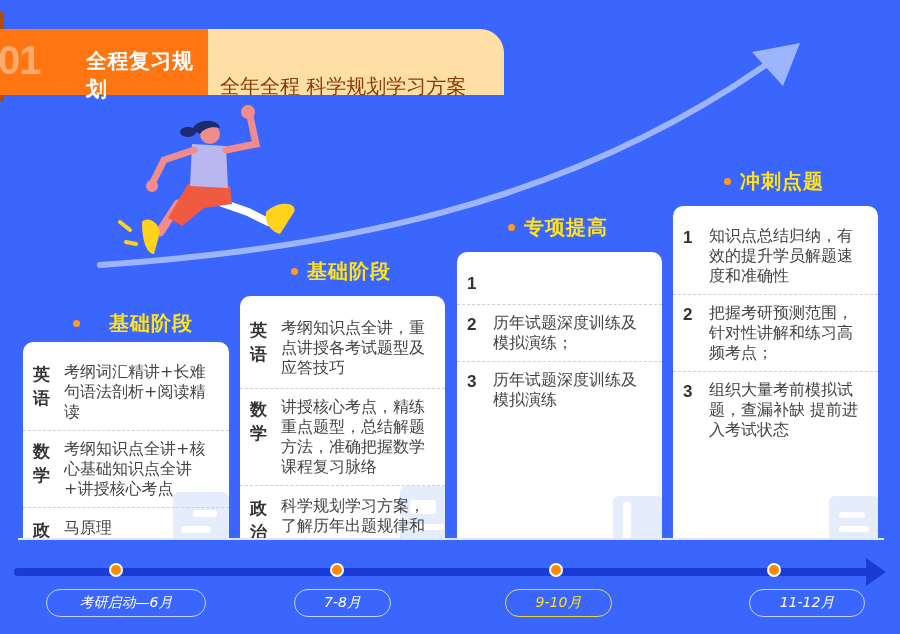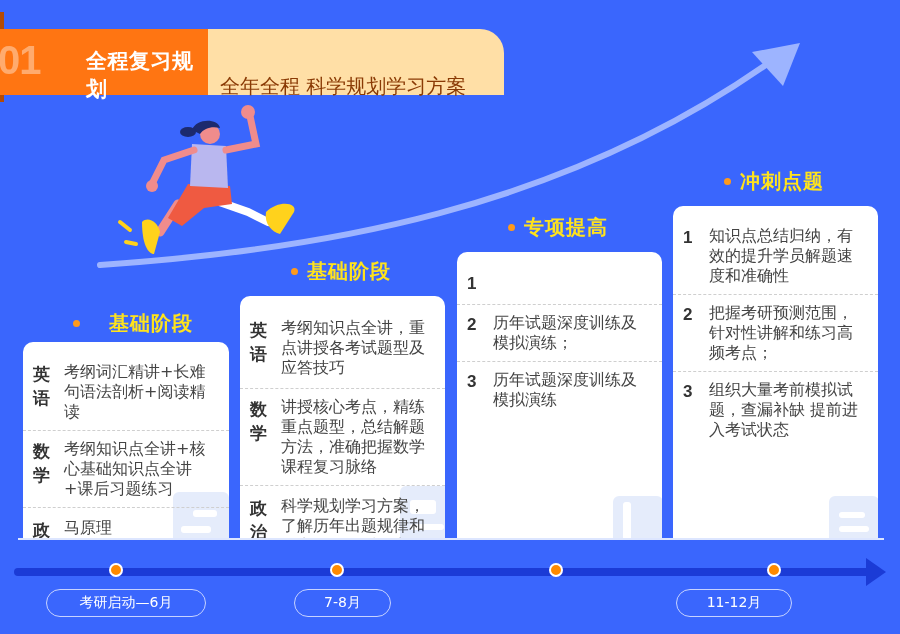--- a/index.html
+++ b/index.html
@@ -27,21 +27,21 @@
   .num { width: 18px; font-size: 17px; font-weight: bold; color: #333333; line-height: 24px; margin-right: 8px; font-family: "Liberation Sans", sans-serif; }
   .txt { flex: 1; font-size: 16px; color: #444444; line-height: 20px; }
 
   .deco { position: absolute; background: #e5ecfb; border-radius: 6px; }
   .deco-bar { position: absolute; background: #ffffff; border-radius: 3px; }
 
   .baseline { position: absolute; left: 18px; top: 538px; width: 866px; height: 2px; background: #dde6ff; }
   .timeline { position: absolute; left: 14px; top: 568px; width: 862px; height: 8px; background: #1b3bd6; border-radius: 4px; }
   .arrowhead { position: absolute; left: 866px; top: 558px; width: 0; height: 0; border-top: 14px solid transparent; border-bottom: 14px solid transparent; border-left: 20px solid #1b3bd6; }
   .tdot { position: absolute; top: 563px; width: 14px; height: 14px; border-radius: 50%; background: #ff8a00; border: 2px solid #ffffff; }
-  .pill { position: absolute; top: 589px; height: 28px; border: 1px solid #c7d3ff; border-radius: 14px; color: #ffffff; font-size: 14px; display: flex; align-items: center; justify-content: center; }
+  .pill { position: absolute; top: 589px; height: 28px; border: 1px solid #c7d3ff; border-radius: 14px; color: #ffffff; font-size: 14px; display: flex; align-items: center; justify-content: center; font-style: italic; }
   .pill.active { border-color: #e5d93a; color: #ffe31c; }
 
   .runner { position: absolute; left: 108px; top: 104px; width: 200px; height: 160px; }
 </style>
 </head>
 <body>
 
 <div class="canvas">
   <div class="top-strip"></div>
   <div class="left-edge"></div>
@@ -94,21 +94,21 @@
     <div class="deco" style="left:150px; top:150px; width:56px; height:60px;">
       <div class="deco-bar" style="left:20px; top:18px; width:24px; height:7px;"></div>
       <div class="deco-bar" style="left:8px; top:34px; width:30px; height:7px;"></div>
     </div>
     <div class="row" style="padding-top:20px; padding-bottom:8px;">
       <div class="subj"><span>英</span><br><span>语</span></div>
       <div class="txt">考纲词汇精讲+长难句语法剖析+阅读精读</div>
     </div>
     <div class="row" style="padding-top:8px; padding-bottom:8px;">
       <div class="subj"><span>数</span><br><span>学</span></div>
-      <div class="txt">考纲知识点全讲+核心基础知识点全讲+课后习题练习</div>
+      <div class="txt">考纲知识点全讲+核心基础知识点全讲+讲授核心考点</div>
     </div>
     <div class="row" style="padding-top:10px; white-space:pre-line;">
       <div class="subj"><span>政</span><br><span>治</span></div>
       <div class="txt">马原理
 阅读精读</div>
     </div>
   </div>
 
   <div class="stage-title" style="left:291px; top:258px;">
     <span class="dot"></span>
@@ -182,14 +182,15 @@
   <div class="timeline"></div>
   <div class="arrowhead"></div>
 
   <div class="tdot" style="left:109px;"></div>
   <div class="tdot" style="left:330px;"></div>
   <div class="tdot" style="left:549px;"></div>
   <div class="tdot" style="left:767px;"></div>
 
   <div class="pill" style="left:46px; width:160px;">考研启动—6月</div>
   <div class="pill" style="left:294px; width:97px;">7-8月</div>
-  <div class="pill" style="left:676px; width:116px;">11-12月</div>
+  <div class="pill active" style="left:505px; width:107px;">9-10月</div>
+  <div class="pill" style="left:749px; width:116px;">11-12月</div>
 </div>
 
 </body></html>

